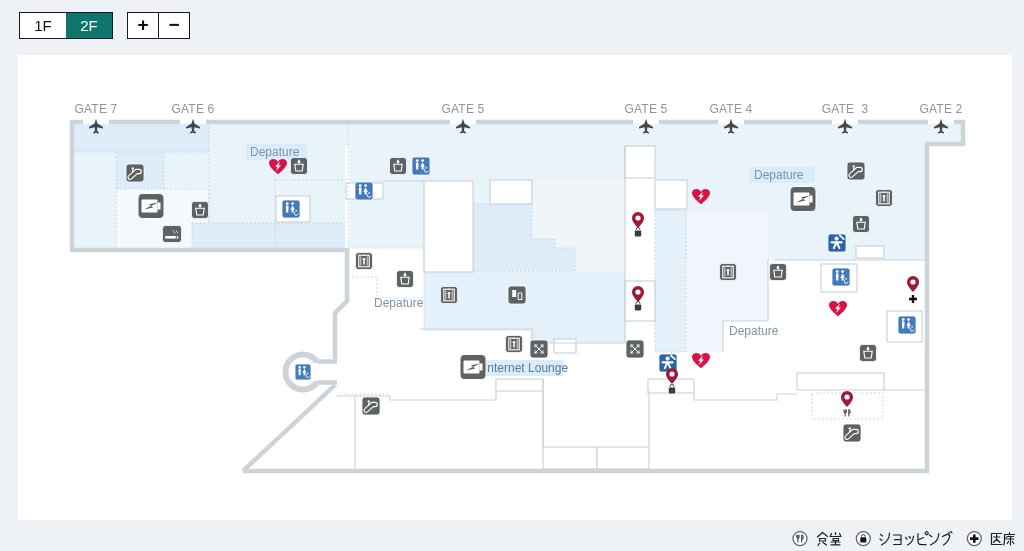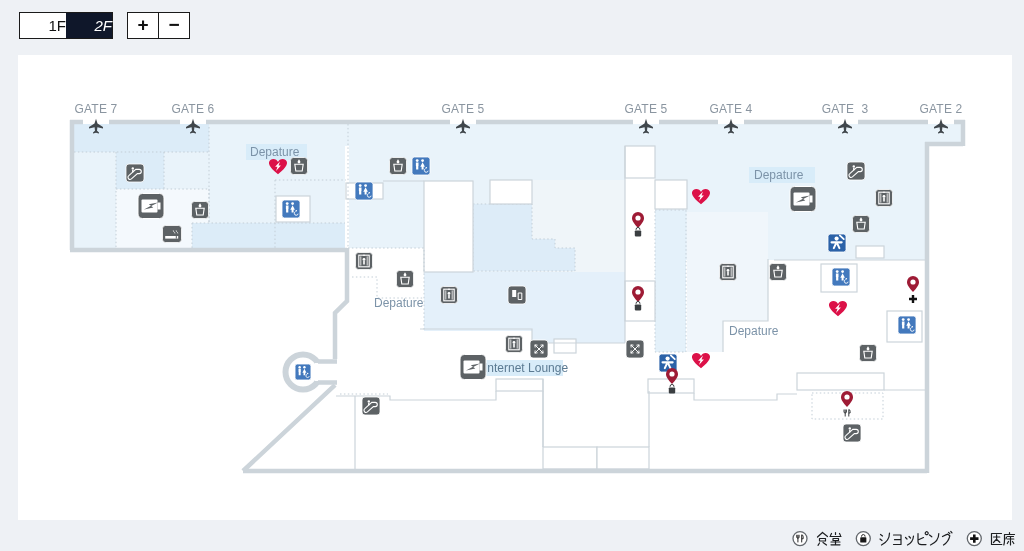--- a/index.html
+++ b/index.html
@@ -1,20 +1,20 @@
 <!DOCTYPE html>
 <html><head>
 <meta charset="utf-8">
 <style>
   html,body{margin:0;padding:0;}
   body{width:1024px;height:551px;background:#eef1f5;font-family:"Liberation Sans",sans-serif;overflow:hidden;position:relative;}
   .panel{position:absolute;left:18px;top:55px;width:994px;height:465px;background:#ffffff;}
   .btngroup{position:absolute;top:12px;height:25px;display:flex;border:1px solid #1a1a1a;background:#fff;}
-  .btn{width:46px;height:25px;line-height:25px;text-align:right;font-size:15px;color:#111;background:#fff;}
-  .btn.sel{background:#0f172a;color:#fff;font-style:italic;}
+  .btn{width:46px;height:25px;line-height:25px;text-align:center;font-size:15px;color:#111;background:#fff;}
+  .btn.sel{background:#0f766e;color:#fff;}
   .zbtn{width:30px;height:25px;line-height:23px;text-align:center;font-size:19px;font-weight:bold;color:#111;background:#fff;}
   svg{position:absolute;left:0;top:0;}
 </style>
 </head>
 <body>
   <div class="panel"></div>
   <div class="btngroup" style="left:19px;">
     <div class="btn">1F</div>
     <div class="btn sel">2F</div>
   </div>

